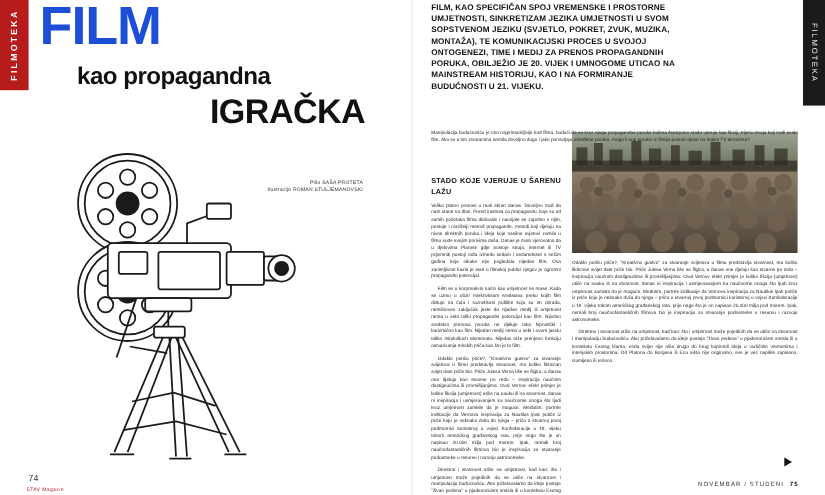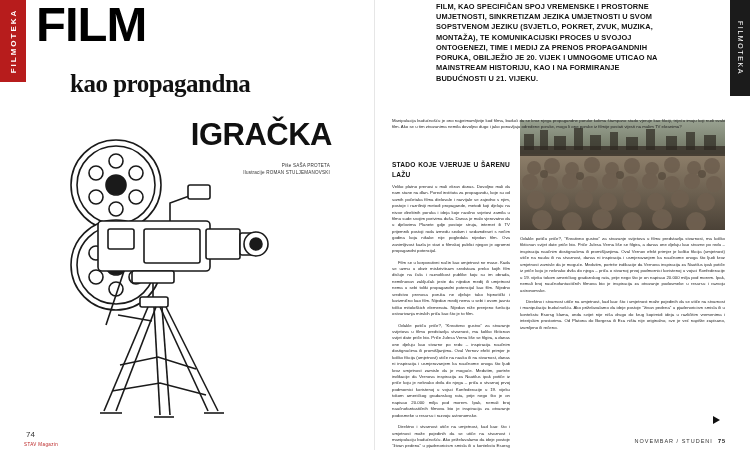--- a/index.html
+++ b/index.html
@@ -75,39 +75,38 @@
     position: absolute;
     left: 36px; top: 2px;
     width: 330px;
     text-align: left;
   }
   .hl-1 {
     font-size: 49px;
     line-height: 0.92;
     font-weight: bold;
     letter-spacing: -1px;
-    color: #000000;
+    color: #1d4ed8;
     margin: 0;
   }
   .hl-2 {
-    font-size: 25px;
+    font-size: 22px;
     line-height: 1.05;
     font-weight: bold;
     letter-spacing: -0.5px;
     color: #111;
-    margin: 24px 0 0 34px;
-    font-family: Liberation Serif, serif;
+    margin: 10px 0 0 34px;
   }
   .hl-3 {
     font-size: 31px;
     line-height: 1.0;
     font-weight: bold;
     letter-spacing: -0.5px;
     color: #111;
-    margin: 22px 0 0 0;
+    margin: 6px 0 0 0;
     text-align: right;
     padding-right: 34px;
   }
   .byline {
     position: absolute;
     left: 180px; top: 163px;
     width: 150px;
     text-align: right;
     font-size: 4.6px;
     line-height: 1.5;
@@ -150,21 +149,20 @@
   .lead {
     position: absolute;
     left: 392px; top: 2px;
     width: 222px;
     font-size: 7.4px;
     line-height: 1.38;
     font-weight: bold;
     color: #111;
     text-transform: uppercase;
     letter-spacing: 0.1px;
-    margin-left: 44px;
   }
 
   .photo {
     position: absolute;
     left: 520px; top: 120px;
     width: 205px; height: 110px;
     overflow: hidden;
     background: #5a5047;
   }
   .photo-inner { width: 100%; height: 100%; position: relative; }

